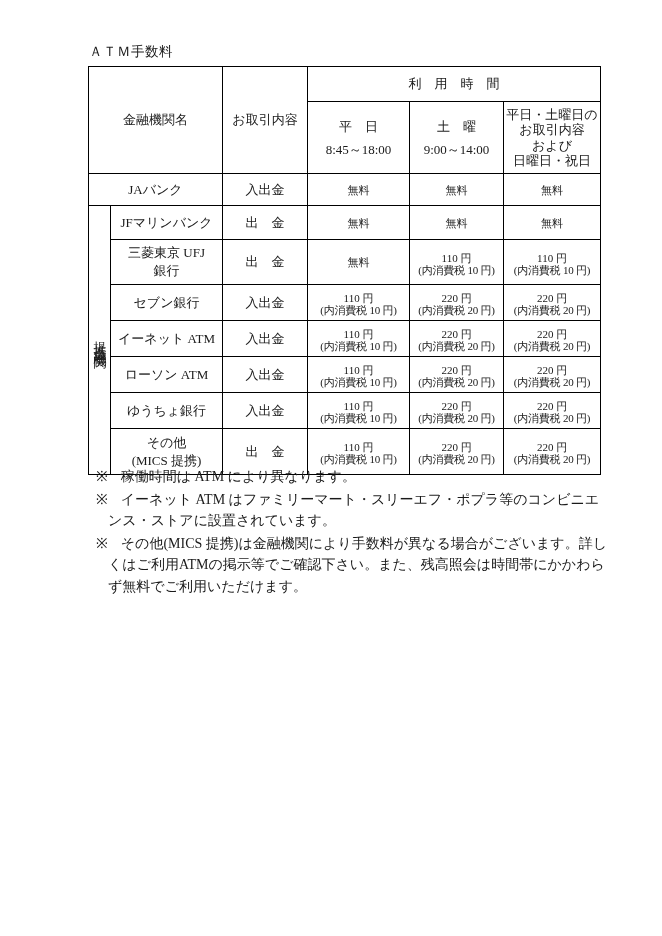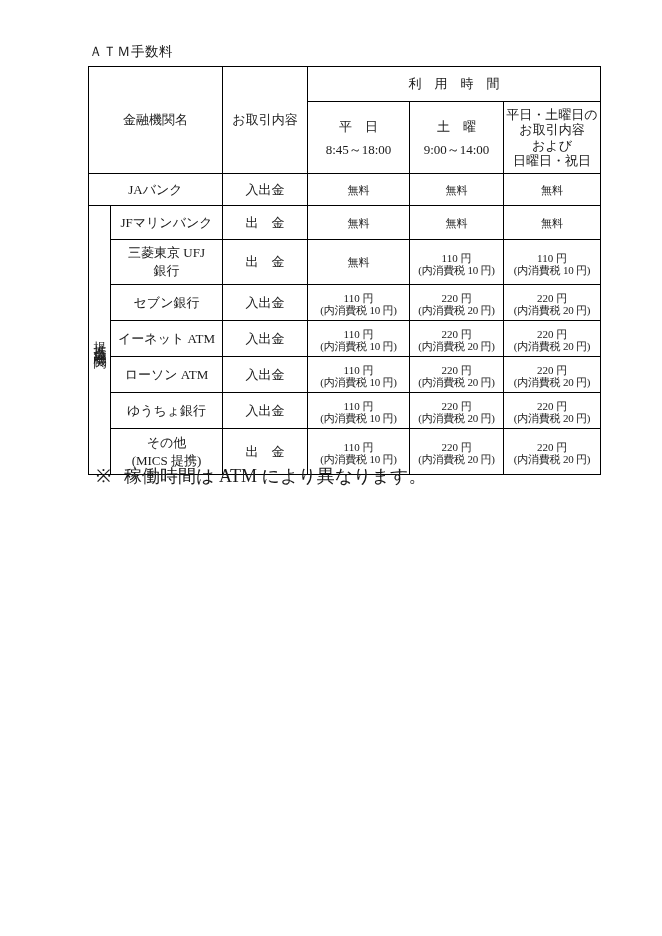--- a/index.html
+++ b/index.html
@@ -47,21 +47,21 @@
   .feenote:empty { display:none; }
 
   .group-label {
     writing-mode:vertical-rl; text-orientation:upright;
     letter-spacing:3px; font-size:13px;
     margin:0 auto;
   }
 
   .notes { position:absolute; left:88px; top:466px; width:520px; }
   .note {
-    font-size:18px; line-height:21.5px;
+    font-size:14px; line-height:21.5px;
     padding-left:20px; text-indent:-12px;
     margin:0 0 1px 0;
   }
   .note-marker { margin-right:13px; }
 </style>
 </head>
 <body>
 
 <div class="page">
 
@@ -224,15 +224,17 @@
         <td>
             <div class="amount">220 円</div>
             <div class="feenote">(内消費税 20 円)</div>
           </td>
       </tr>
     </tbody>
   </table>
 
   <div class="notes">
     <p class="note"><span class="note-marker">※</span><span>稼働時間は ATM により異なります。</span></p>
+    <p class="note"><span class="note-marker">※</span><span>イーネット ATM はファミリーマート・スリーエフ・ポプラ等のコンビニエンス・ストアに設置されています。</span></p>
+    <p class="note"><span class="note-marker">※</span><span>その他(MICS 提携)は金融機関により手数料が異なる場合がございます。詳しくはご利用ATMの掲示等でご確認下さい。また、残高照会は時間帯にかかわらず無料でご利用いただけます。</span></p>
   </div>
 
 </div>
 
 </body></html>

